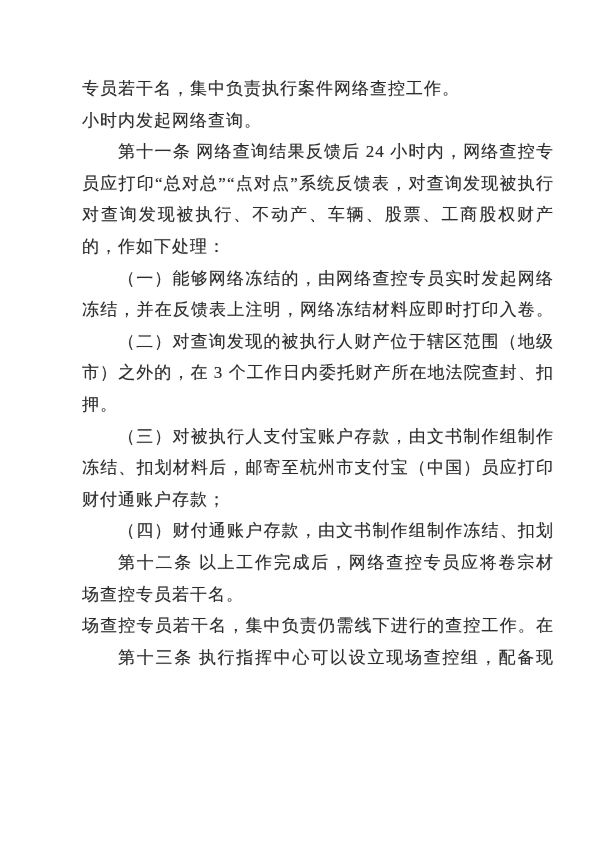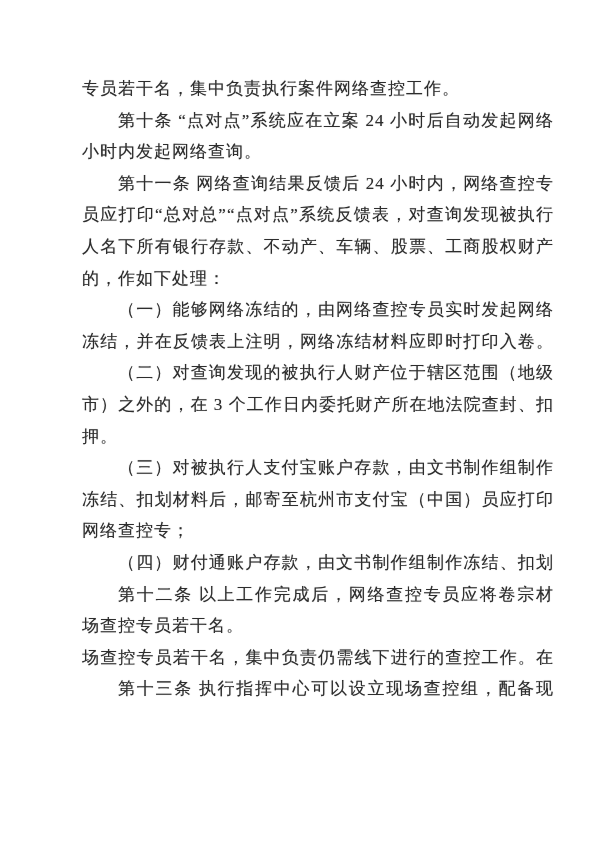--- a/index.html
+++ b/index.html
@@ -40,33 +40,32 @@
   .ind {
     text-indent: 36px;
   }
 </style>
 </head>
 <body>
 
 <div class="page">
   <div class="textcol">
     <div class="ln">专员若干名，集中负责执行案件网络查控工作。</div>
-    <div class="ln ind jst">第十条 “点对点”系统应在立案 24 小时后自动发起网络</div>
     <div class="ln">小时内发起网络查询。</div>
     <div class="ln ind jst">第十一条 网络查询结果反馈后 24 小时内，网络查控专</div>
     <div class="ln jst">员应打印“总对总”“点对点”系统反馈表，对查询发现被执行</div>
-    <div class="ln jst">人名下所有银行存款、不动产、车辆、股票、工商股权财产</div>
+    <div class="ln jst">对查询发现被执行、不动产、车辆、股票、工商股权财产</div>
     <div class="ln">的，作如下处理：</div>
     <div class="ln ind jst">（一）能够网络冻结的，由网络查控专员实时发起网络</div>
     <div class="ln jst">冻结，并在反馈表上注明，网络冻结材料应即时打印入卷。</div>
     <div class="ln ind jst">（二）对查询发现的被执行人财产位于辖区范围（地级</div>
     <div class="ln jst">市）之外的，在 3 个工作日内委托财产所在地法院查封、扣</div>
     <div class="ln">押。</div>
     <div class="ln ind jst">（三）对被执行人支付宝账户存款，由文书制作组制作</div>
     <div class="ln jst">冻结、扣划材料后，邮寄至杭州市支付宝（中国）员应打印</div>
-    <div class="ln">网络查控专；</div>
+    <div class="ln">财付通账户存款；</div>
     <div class="ln ind jst">（四）财付通账户存款，由文书制作组制作冻结、扣划</div>
     <div class="ln ind jst">第十二条 以上工作完成后，网络查控专员应将卷宗材</div>
     <div class="ln">场查控专员若干名。</div>
     <div class="ln jst">场查控专员若干名，集中负责仍需线下进行的查控工作。在</div>
     <div class="ln ind jst">第十三条 执行指挥中心可以设立现场查控组，配备现</div>
   </div>
 </div>
 
 </body></html>

